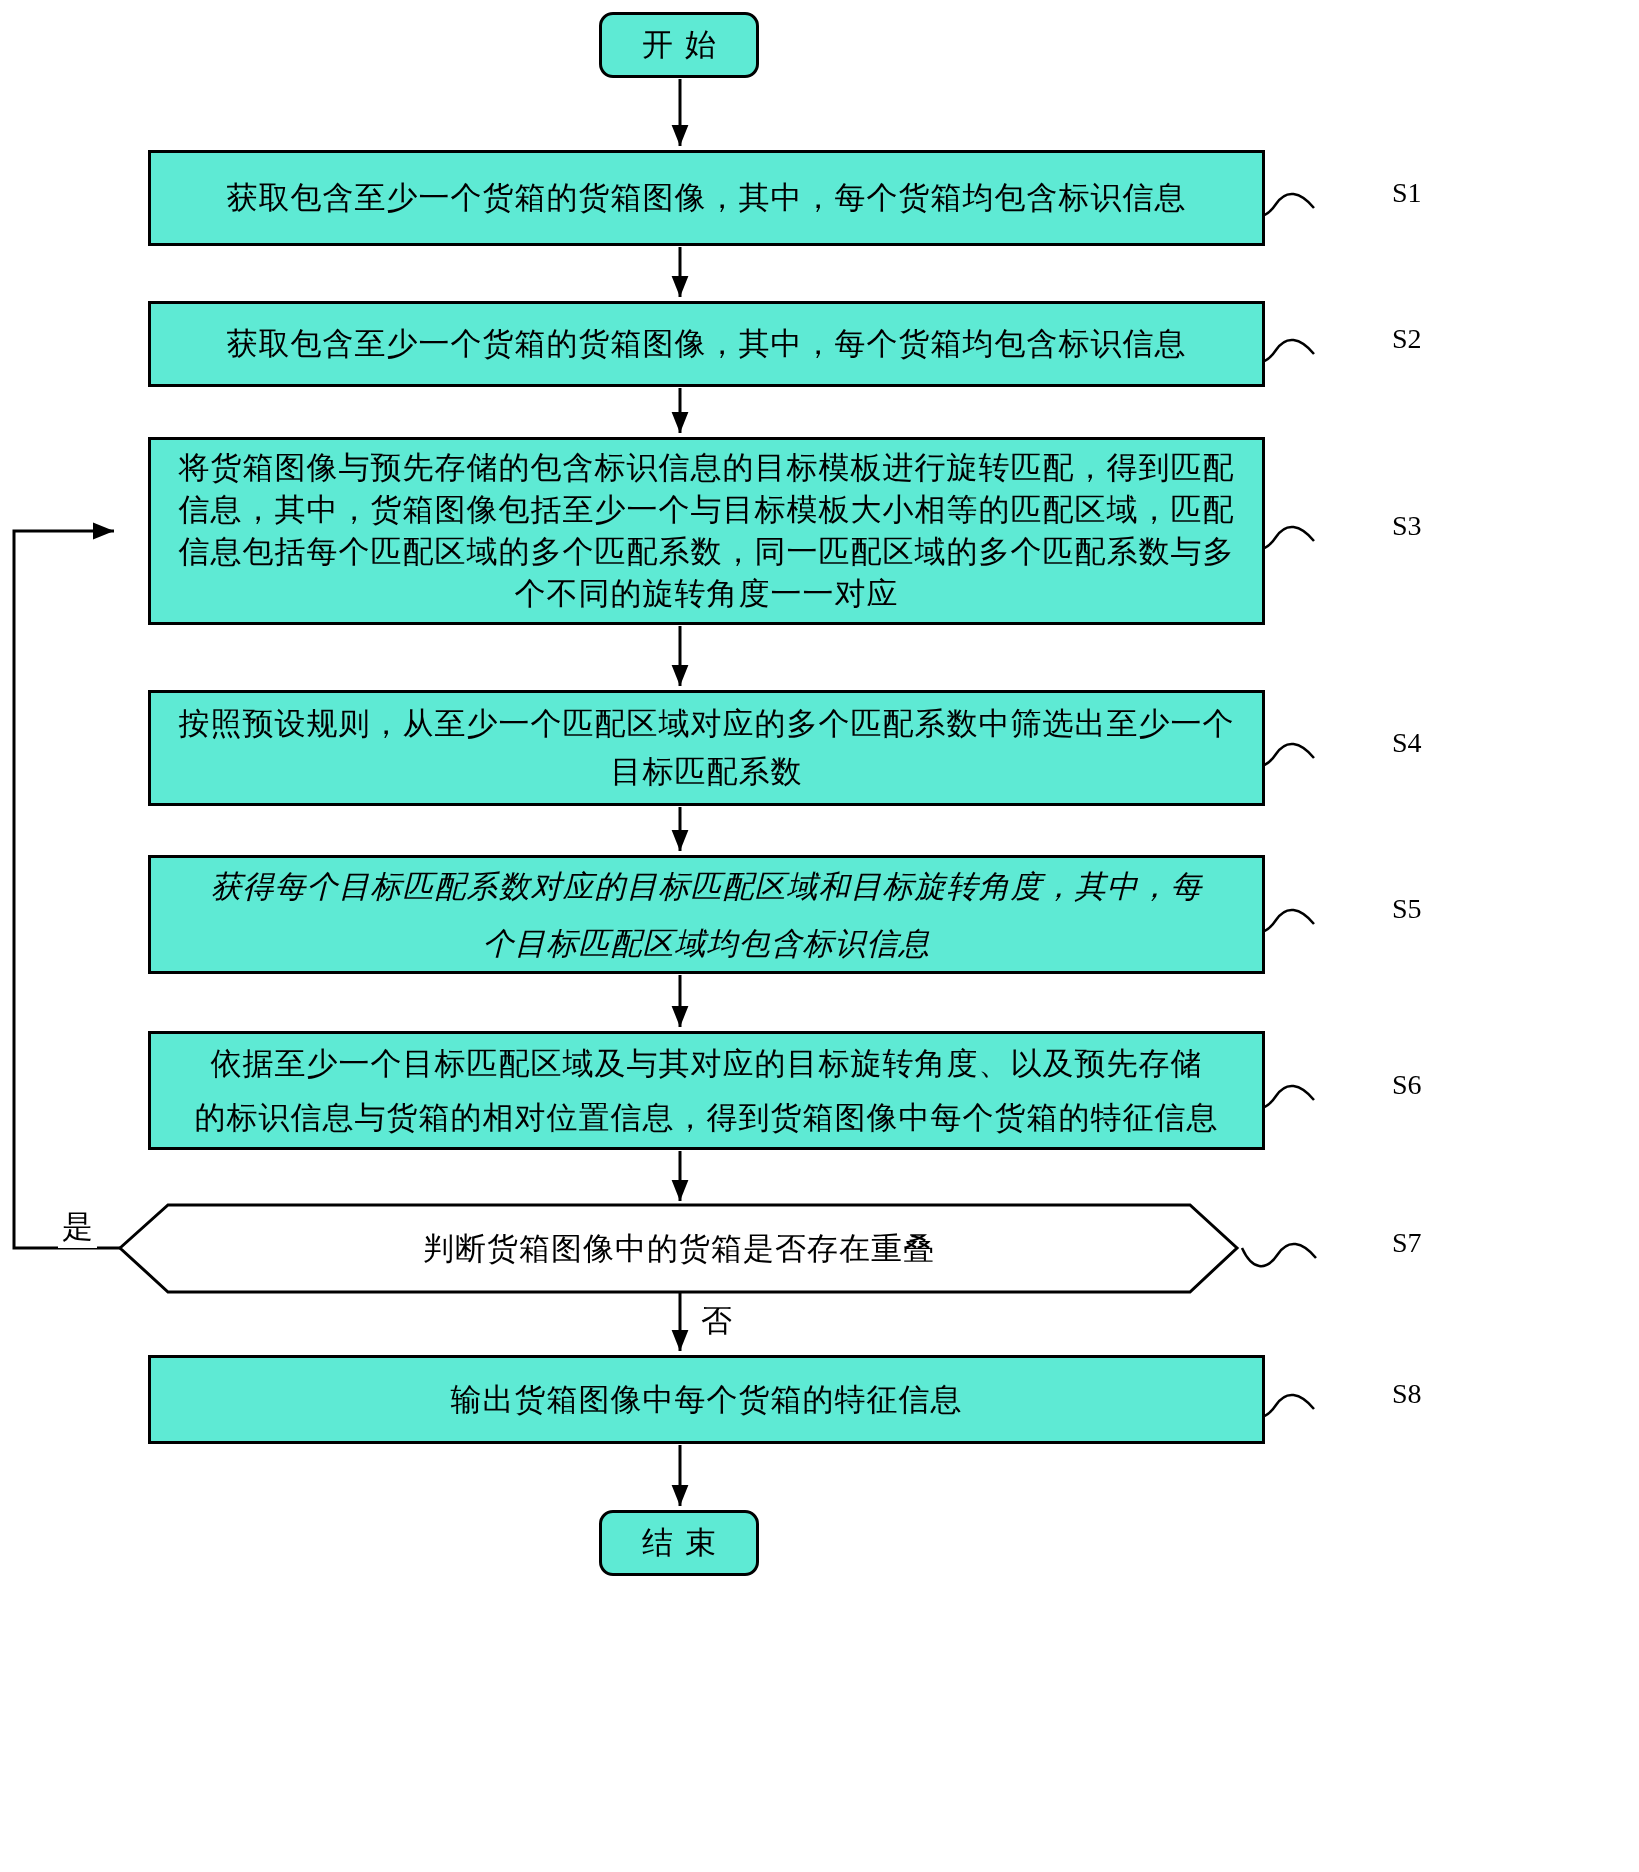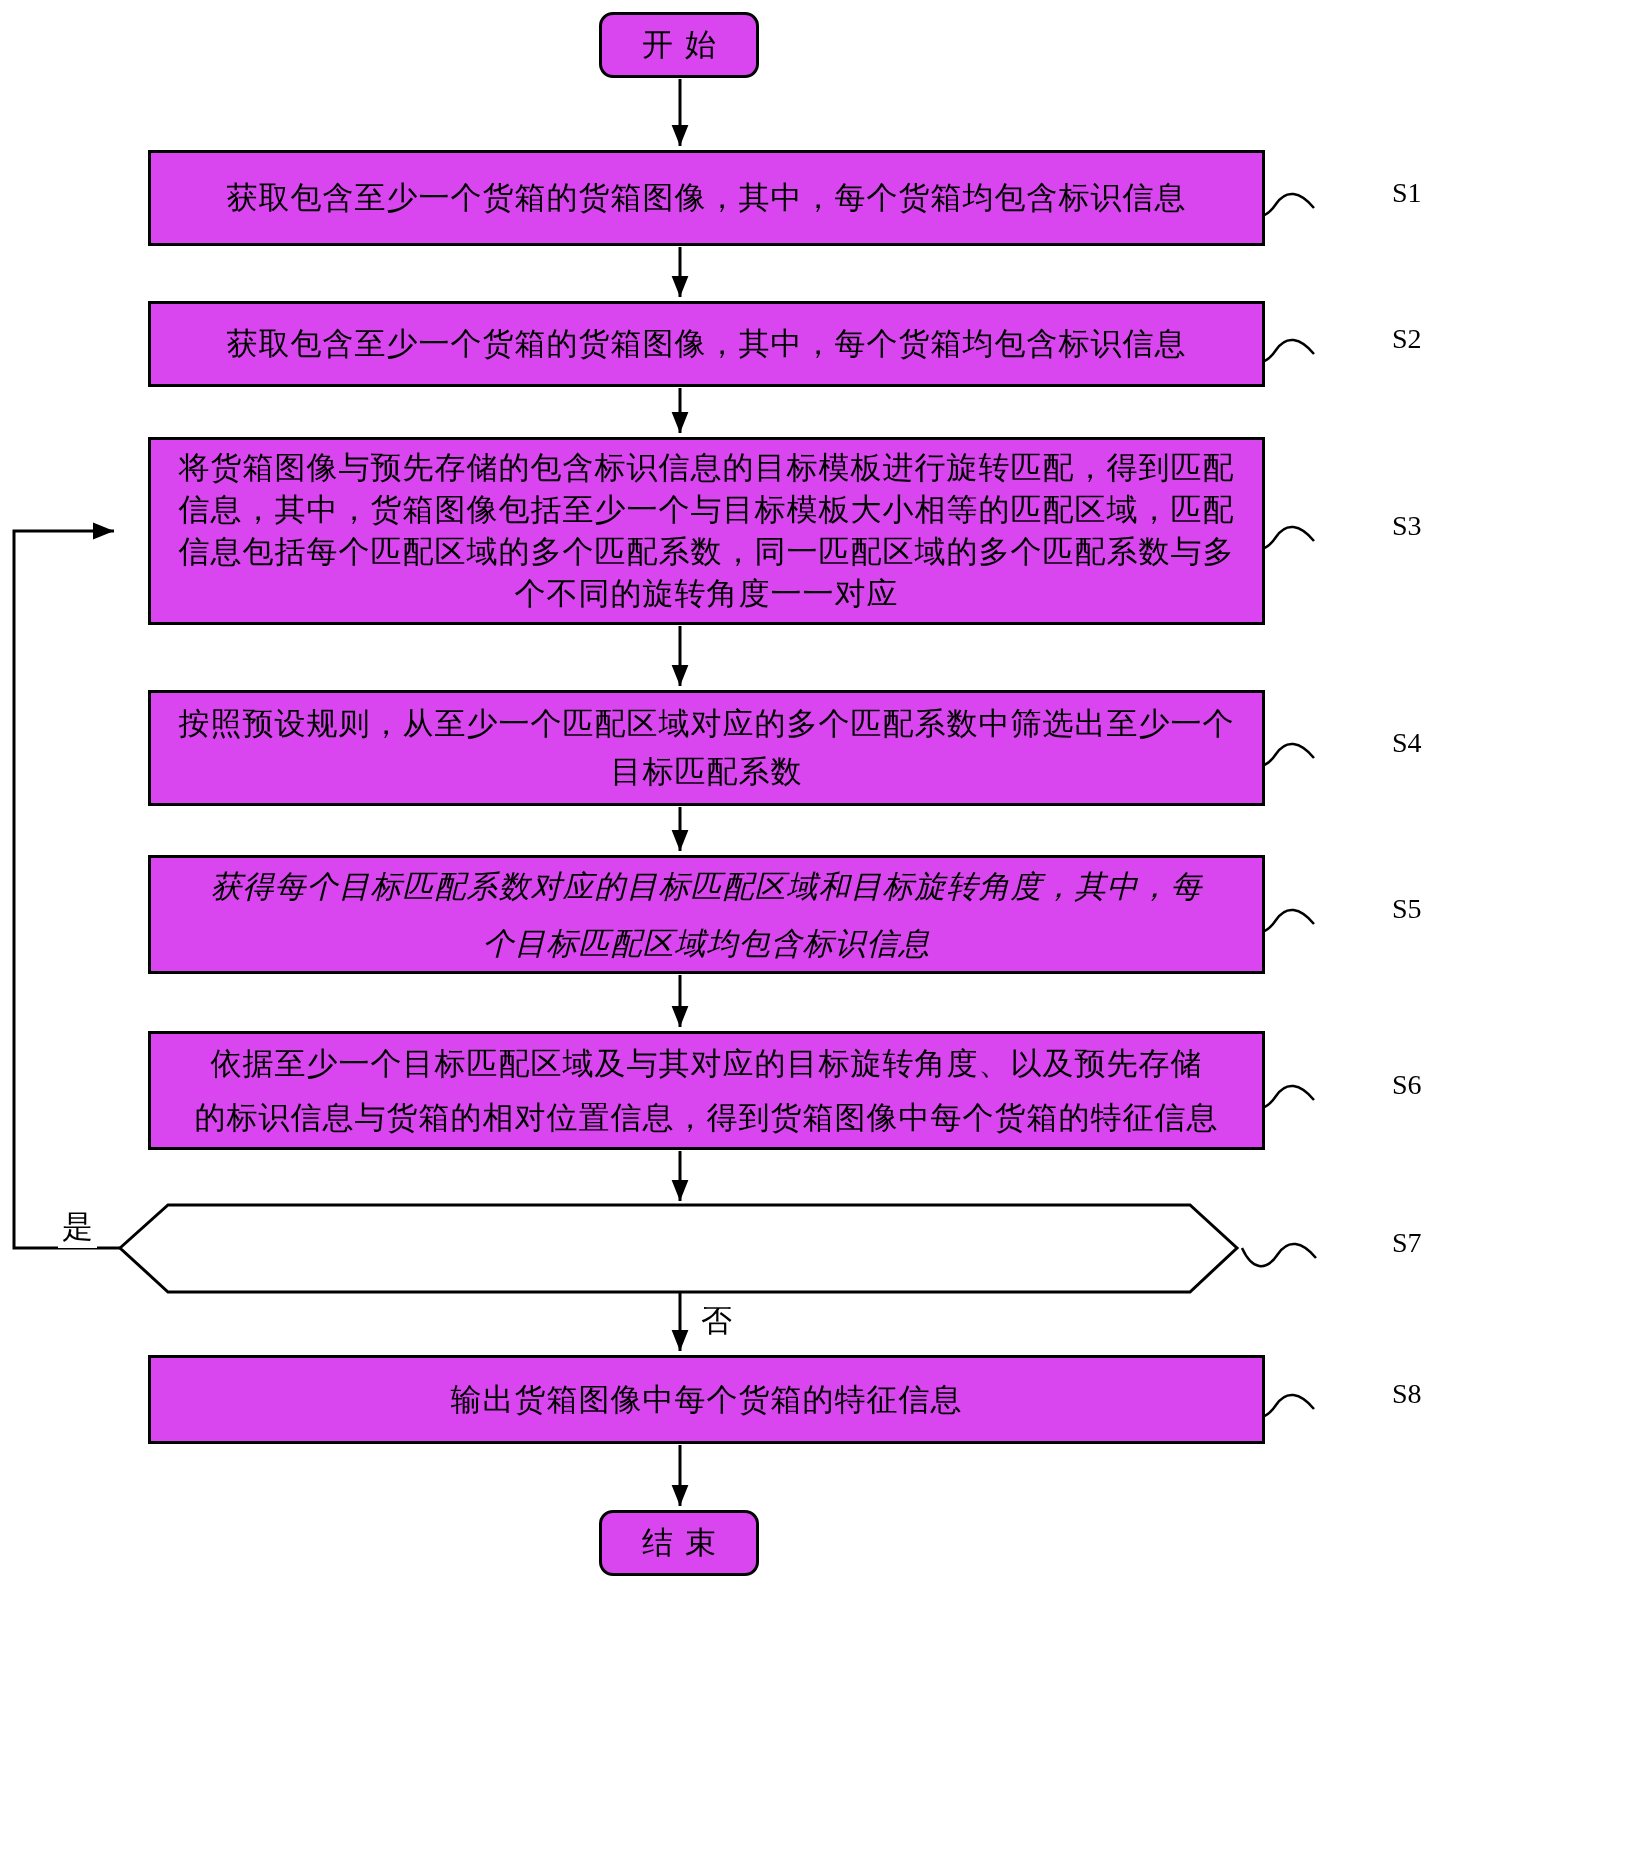--- a/index.html
+++ b/index.html
@@ -22,21 +22,21 @@
   svg.connectors {
     position: absolute;
     left: 0; top: 0;
     width: 1639px;
     height: 1872px;
     z-index: 0;
   }
   .node {
     position: absolute;
     box-sizing: border-box;
-    background: #d946ef;
+    background: #5eead4;
     border: 3px solid #000;
     display: flex;
     align-items: center;
     justify-content: center;
     text-align: center;
     font-size: 31px;
     letter-spacing: 1px;
     white-space: pre-line;
     z-index: 1;
   }
@@ -157,20 +157,21 @@
 信息，其中，货箱图像包括至少一个与目标模板大小相等的匹配区域，匹配
 信息包括每个匹配区域的多个匹配系数，同一匹配区域的多个匹配系数与多
 个不同的旋转角度一一对应</div>
   <div id="s4" class="node box">按照预设规则，从至少一个匹配区域对应的多个匹配系数中筛选出至少一个
 目标匹配系数</div>
   <div id="s5" class="node box">获得每个目标匹配系数对应的目标匹配区域和目标旋转角度，其中，每
 个目标匹配区域均包含标识信息</div>
   <div id="s6" class="node box">依据至少一个目标匹配区域及与其对应的目标旋转角度、以及预先存储
 的标识信息与货箱的相对位置信息，得到货箱图像中每个货箱的特征信息</div>
 
+  <div id="s7">判断货箱图像中的货箱是否存在重叠</div>
 
   <div id="s8" class="node box">输出货箱图像中每个货箱的特征信息</div>
 
   <div class="step-label lbl-s1">S1</div>
   <div class="step-label lbl-s2">S2</div>
   <div class="step-label lbl-s3">S3</div>
   <div class="step-label lbl-s4">S4</div>
   <div class="step-label lbl-s5">S5</div>
   <div class="step-label lbl-s6">S6</div>
   <div class="step-label lbl-s7">S7</div>

